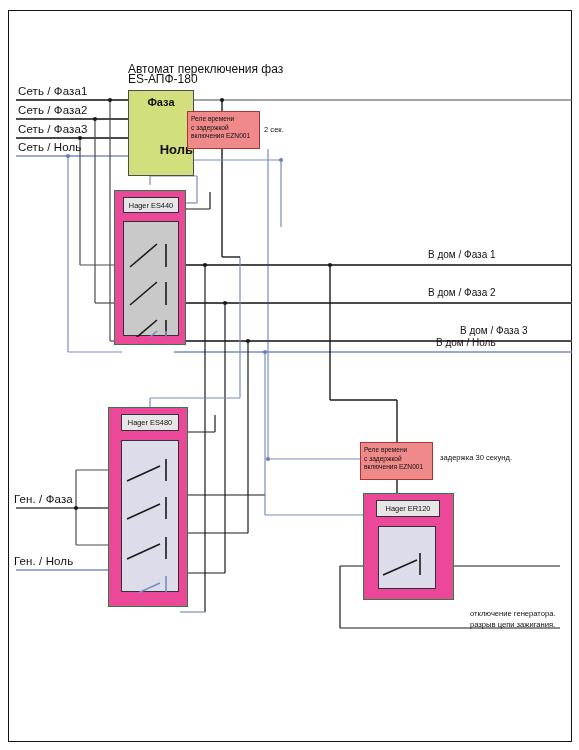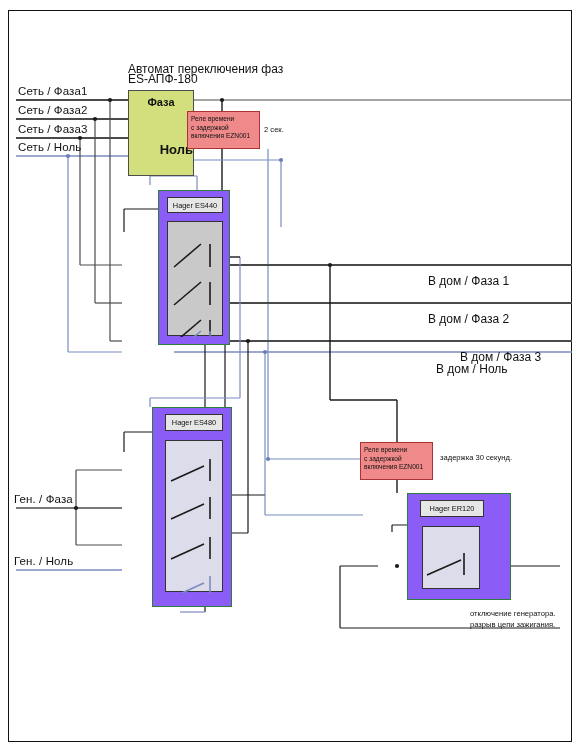--- a/index.html
+++ b/index.html
@@ -3,33 +3,33 @@
 <meta charset="utf-8">
 <style>
   html,body{margin:0;padding:0;background:#ffffff;}
   body{width:579px;height:750px;font-family:"Liberation Sans",sans-serif;}
   #stage{position:relative;width:579px;height:750px;overflow:hidden;background:#fff;}
   #frame{position:absolute;left:8px;top:10px;width:564px;height:732px;border:1.5px solid #111;box-sizing:border-box;}
   svg#wires{position:absolute;left:0;top:0;width:579px;height:750px;}
 
   .lbl{position:absolute;white-space:nowrap;color:#111;}
   .lbl-left{font-size:11.5px;font-weight:400;letter-spacing:.1px;}
-  .lbl-right{font-size:12px;margin-top:25px;}
+  .lbl-right{font-size:10px;}
   .title-txt{position:absolute;font-size:12px;color:#111;line-height:10px;white-space:nowrap;}
   .note{position:absolute;font-size:7.6px;color:#111;line-height:11px;white-space:nowrap;}
 
   .apf-box{position:absolute;left:128px;top:90px;width:66px;height:86px;
            background:#d3de7c;border:1px solid #4d4d4d;box-sizing:border-box;}
   .apf-box .p1{position:absolute;left:0;right:0;top:5px;text-align:center;font-size:11px;font-weight:700;color:#111;}
   .apf-box .p2{position:absolute;left:0;right:0;bottom:18px;text-align:right;font-size:13px;font-weight:700;color:#111;}
 
   .relay{position:absolute;background:#f08a8a;border:1px solid #a33;box-sizing:border-box;}
   .relay .rt{position:absolute;left:3px;top:3px;font-size:6.6px;line-height:8.6px;color:#111;white-space:nowrap;}
 
-  .contactor{position:absolute;background:#8b5cf6;border:1px solid #2e7d3e;box-sizing:border-box;margin-left:44px;}
+  .contactor{position:absolute;background:#ec4899;border:1px solid #2e7d3e;box-sizing:border-box;}
   .cap{position:absolute;background:#e6e6e6;border:1px solid #333;box-sizing:border-box;
        display:flex;align-items:center;justify-content:center;font-size:7.4px;color:#111;white-space:nowrap;}
   .body-box{position:absolute;border:1px solid #333;box-sizing:border-box;}
   .body-grey{background:#c9c9c9;}
   .body-lav{background:#dcdcea;}
 </style>
 </head>
 <body>
 
 <div id="stage">
@@ -227,21 +227,21 @@
             <path d="M44 96 L44 118"></path>
         </g>
         <g stroke="#7a8cc0" stroke-width="1.6" fill="none">
           <path d="M5 157 L38 142"></path>
             <path d="M44 135 L44 157"></path>
         </g>
       </svg>
     </div>
   </div>
 
-  <div class="contactor" style="left:363px;top:493px;width:104px;height:107px;">
+  <div class="contactor" style="left:363px;top:493px;width:91px;height:107px;">
     <div class="cap" style="left:12px;top:6px;width:64px;height:17px;">Hager  ER120</div>
     <div class="body-box body-lav" style="left:14px;top:32px;width:58px;height:63px;">
       <svg width="58" height="63" viewBox="0 0 58 63">
         <g stroke="#1a1a1a" stroke-width="1.6" fill="none">
           <path d="M4 48 L38 33"></path>
             <path d="M41 26 L41 48"></path>
         </g>
       </svg>
     </div>
   </div>

